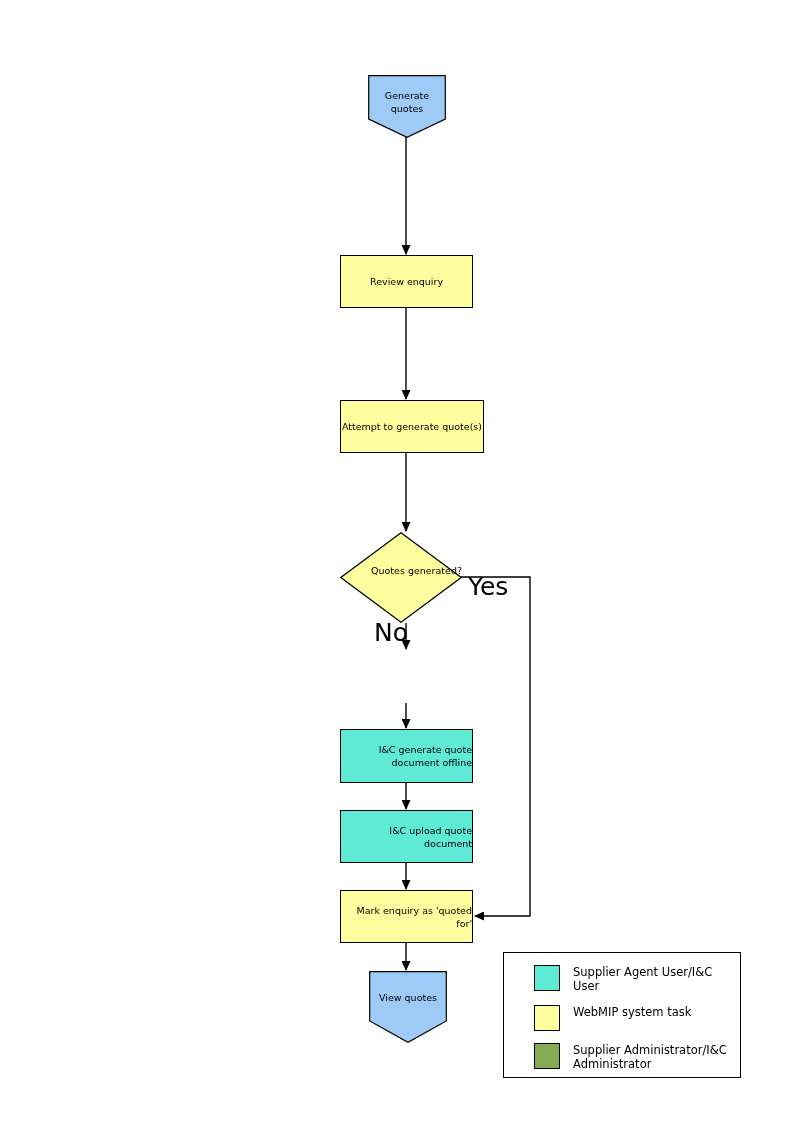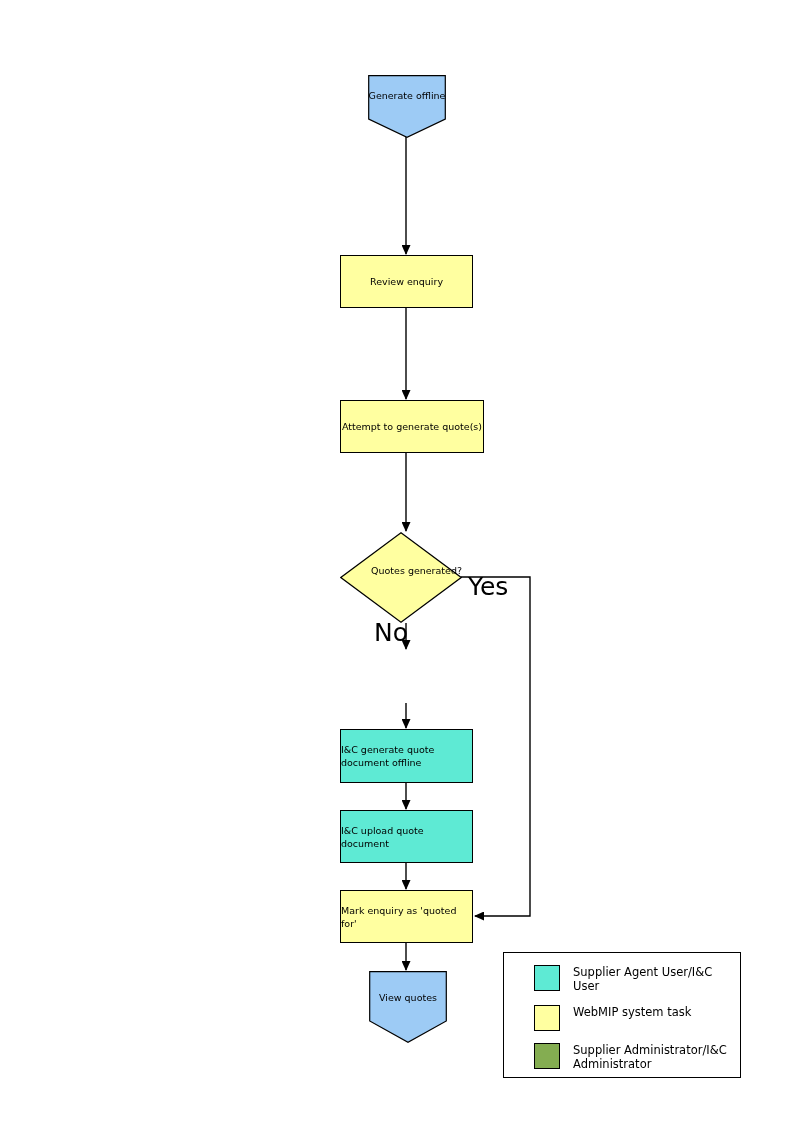--- a/index.html
+++ b/index.html
@@ -19,21 +19,21 @@
     left: 0; top: 0;
     width: 794px;
     height: 1123px;
   }
   .node {
     position: absolute;
     box-sizing: border-box;
     display: flex;
     align-items: center;
     justify-content: center;
-    text-align: left;
+    text-align: right;
     color: #000000;
     font-size: 9.5px;
     line-height: 13px;
     z-index: 3;
   }
   .rect {
     border: 1px solid #000000;
   }
   .fill-blue { background: #5eead4; }
   .fill-yellow { background: #ffffa0; }
@@ -149,21 +149,21 @@
 
     <line x1="406" y1="943" x2="406" y2="970" stroke="#000000" stroke-width="1.4" marker-end="url(#arrow)"></line>
 
     <polyline points="461,577 530,577 530,916 475,916" fill="none" stroke="#000000" stroke-width="1.4" marker-end="url(#arrow)"></polyline>
   </svg>
 
   <div class="penta" style="left:368px; top:75px; width:78px; height:63px;">
     <svg class="penta-shape" viewBox="0 0 78 63" preserveAspectRatio="none">
       <polygon points="0.7,0.7 77.3,0.7 77.3,44 39,62.3 0.7,44" fill="#9dcbf5" stroke="#000000" stroke-width="1.2"></polygon>
     </svg>
-    <div class="penta-label" style="top:14px;">Generate offline</div>
+    <div class="penta-label" style="top:14px;">Generate quotes</div>
   </div>
 
   <div class="node rect fill-yellow" style="left:340px; top:255px; width:133px; height:53px;">
     <span>Review enquiry</span>
   </div>
 
   <div class="node rect fill-yellow" style="left:340px; top:400px; width:144px; height:53px;">
     <span>Attempt to generate quote(s)</span>
   </div>
 

